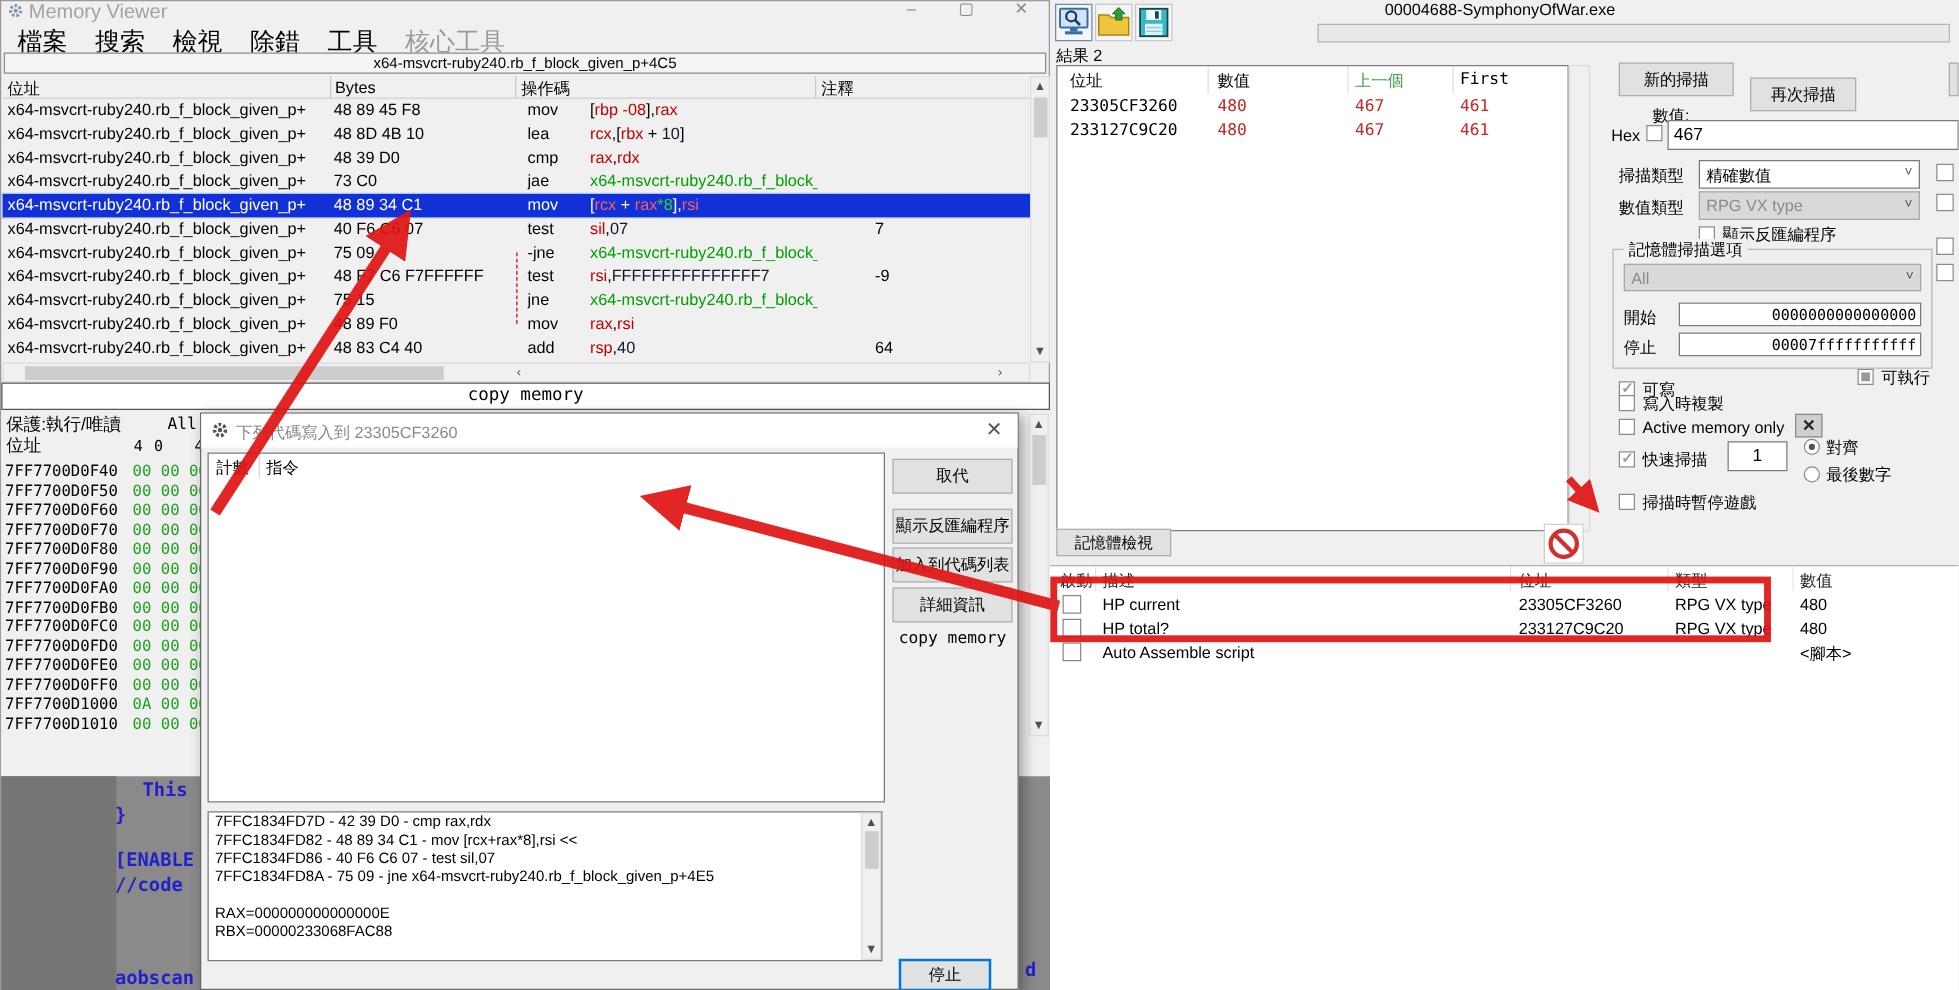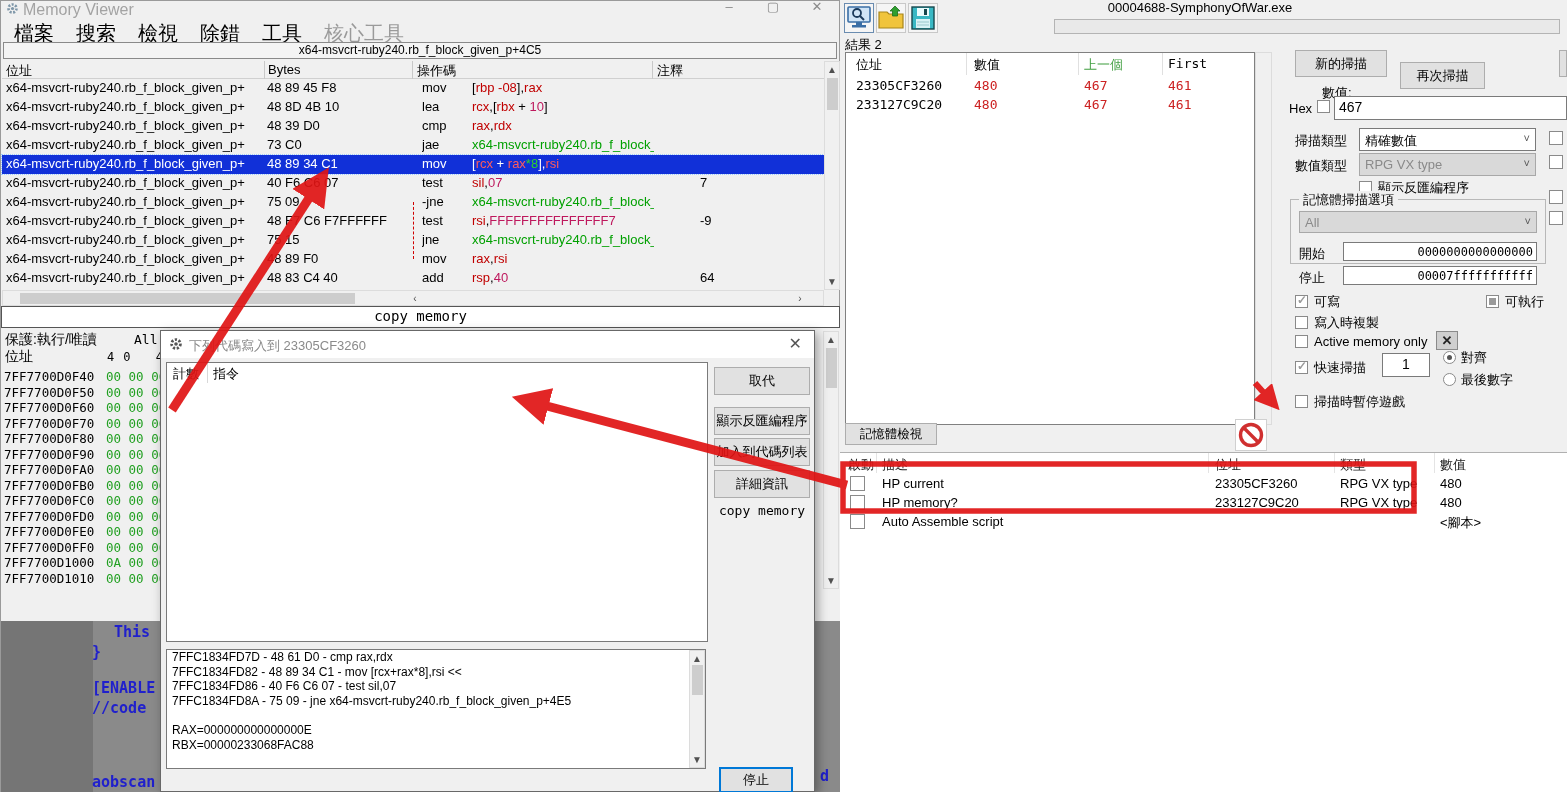--- a/index.html
+++ b/index.html
@@ -22,21 +22,21 @@
 .dh-sep{position:absolute;top:0;height:18px;border-left:1px solid #c8c8c8}
 #disasm-rows{position:absolute;left:1px;top:78px;width:822px}
 .drow{position:relative;height:19px;width:100%}
 .drow span{position:absolute;top:1px;white-space:nowrap;overflow:hidden;font-size:13px}
 .daddr{left:4px;width:258px}
 .dbytes{left:265px;width:148px}
 .dmn{left:420px;width:46px}
 .dops{left:470px;width:182px}
 .dops span{position:static}
 .dcmt{left:698px;width:90px}
-.seg-r{color:#c00000}.seg-n{color:#be185d}.seg-s{color:#00a000}.seg-p{color:#000}
+.seg-r{color:#c00000}.seg-n{color:#0f172a}.seg-s{color:#00a000}.seg-p{color:#000}
 .drow.sel{background:#1130d8;outline:1px dotted #9ecbff}
 .drow.sel .daddr,.drow.sel .dbytes,.drow.sel .dmn,.drow.sel .seg-p{color:#fff}
 .drow.sel .seg-r{color:#ff5c5c}.drow.sel .seg-s{color:#2cd42c}
 .dmn.jh::before{content:"▸";position:absolute;left:-9px;top:0;color:#d00000;font-size:12px}
 .jumpdash{position:absolute;left:412px;top:201px;height:57px;border-left:1px dashed #d00000}
 
 .sb{background:#f0f0f0;border:1px solid #dcdcdc;position:absolute}
 .sb .arrow{position:absolute;color:#505050;font-size:10px;width:100%;text-align:center}
 .thumb{position:absolute;background:#cdcdcd}
 .dis-vscroll{left:823px;top:60px;width:16px;height:229px}
@@ -104,21 +104,21 @@
 .combo::after{content:"˅";position:absolute;right:5px;top:3px;color:#555;font-size:11px}
 .combo.disabled{background:#d9d9d9;color:#8a8a8a;border-color:#a8a8a8}
 .cb{width:13px;height:13px;border:1px solid #8a8a8a;background:#fff;display:inline-block;position:relative;
   vertical-align:-2px;margin-right:6px}
 .cb.checked::after{content:"✓";position:absolute;left:1px;top:-3px;font-size:12px;color:#9a9a9a;font-weight:bold}
 .cb.ind::after{content:"";position:absolute;left:2px;top:2px;right:2px;bottom:2px;background:#9a9a9a}
 .radio{width:13px;height:13px;border:1px solid #8a8a8a;border-radius:50%;background:#fff;display:inline-block;
   position:relative;vertical-align:-2px;margin-right:5px}
 .radio.on::after{content:"";position:absolute;left:3px;top:3px;width:5px;height:5px;border-radius:50%;background:#555}
 .cbrow{position:absolute;font-size:13px;white-space:nowrap}
-.groupbox{position:absolute;left:450px;top:199px;width:256px;height:65px;border:1px solid #b8b8b8}
+.groupbox{position:absolute;left:450px;top:199px;width:256px;height:96px;border:1px solid #b8b8b8}
 .gb-legend{position:absolute;left:8px;top:-9px;background:#f0f0f0;padding:0 4px;font-size:13px}
 .xbtn{position:absolute;left:596px;top:331px;width:22px;height:19px;background:#cfcfcf;border:1px solid #8a8a8a;
   text-align:center;font-weight:bold;font-size:13px;line-height:17px;color:#222}
 .edge-cb{position:absolute;left:709px;width:14px;height:14px;border:1px solid #8a8a8a;background:#fff}
 .cut-btn{position:absolute;left:719px;top:50px;width:8px;height:27px;background:#e1e1e1;border:1px solid #adadad}
 .noentry{position:absolute;left:395px;top:419px;width:32px;height:32px;background:#fff;border:1px solid #d0d0d0}
 
 .cheat-area{position:absolute;left:0;top:452px;width:727px;height:340px;background:#fff;border-top:1px solid #b0b0b0}
 .ch{position:absolute;top:3px;font-size:13px;color:#222}
 .ch-sep{position:absolute;top:0;height:20px;border-left:1px solid #e4e4e4}
@@ -349,21 +349,21 @@
   <div class="btn dlg-btn" style="top:76px">顯示反匯編程序</div>
   <div class="btn dlg-btn" style="top:107px">加入到代碼列表</div>
   <div class="btn dlg-btn" style="top:139px">詳細資訊</div>
   <div class="dlg-copymem">copy memory</div>
   <div class="dlg-preview" id="dlg-preview">
     <div class="sb prev-vscroll">
       <span class="arrow" style="top:2px">▲</span>
         <span class="arrow" style="bottom:2px">▼</span>
       <div class="thumb" style="left:2px;top:14px;width:11px;height:30px"></div>
     </div>
-      <div class="pline">7FFC1834FD7D - 48 61 D0  - cmp rax,rdx</div>
+      <div class="pline">7FFC1834FD7D - 42 39 D0  - cmp rax,rdx</div>
       <div class="pline">7FFC1834FD82 - 48 89 34 C1  - mov [rcx+rax*8],rsi &lt;&lt;</div>
       <div class="pline">7FFC1834FD86 - 40 F6 C6 07 - test sil,07</div>
       <div class="pline">7FFC1834FD8A - 75 09 - jne x64-msvcrt-ruby240.rb_f_block_given_p+4E5</div>
       <div class="pline">&nbsp;</div>
       <div class="pline">RAX=000000000000000E</div>
       <div class="pline">RBX=00000233068FAC88</div>
     </div>
   <div class="dlg-stop">停止</div>
 </div>
 
@@ -441,21 +441,21 @@
 
   <div class="groupbox">
     <span class="gb-legend">記憶體掃描選項</span>
     <div class="combo disabled" style="left:8px;top:11px;width:238px;height:22px">All</div>
     <span class="lbl" style="left:8px;top:45px">開始</span>
     <div class="input" style="left:52px;top:42px;width:194px;height:19px;font-family:'DejaVu Sans Mono',monospace;font-size:12px;text-align:right;padding:2px 3px">0000000000000000</div>
     <span class="lbl" style="left:8px;top:69px">停止</span>
     <div class="input" style="left:52px;top:66px;width:194px;height:19px;font-family:'DejaVu Sans Mono',monospace;font-size:12px;text-align:right;padding:2px 3px">00007fffffffffff</div>
   </div>
 
-  <div class="cbrow" style="left:455px;top:293px"><span class="cb checked"></span><span>可寫</span></div>
+  <div class="cbrow" style="left:455px;top:303px"><span class="cb checked"></span><span>可寫</span></div>
   <div class="cbrow" style="left:646px;top:293px"><span class="cb ind"></span><span>可執行</span></div>
   <div class="cbrow" style="left:455px;top:314px"><span class="cb"></span><span>寫入時複製</span></div>
   <div class="cbrow" style="left:455px;top:334px"><span class="cb"></span><span>Active memory only</span></div>
   <div class="xbtn">✕</div>
   <div class="cbrow" style="left:455px;top:359px"><span class="cb checked"></span><span>快速掃描</span></div>
   <div class="input" style="left:542px;top:353px;width:48px;height:24px;text-align:center">1</div>
   <div class="cbrow" style="left:603px;top:349px"><span class="radio on"></span><span>對齊</span></div>
   <div class="cbrow" style="left:603px;top:371px"><span class="radio"></span><span>最後數字</span></div>
   <div class="cbrow" style="left:455px;top:393px"><span class="cb"></span><span>掃描時暫停遊戲</span></div>
 
@@ -485,21 +485,21 @@
     <div id="cheat-rows">
         <div class="crow">
           <span class="cb"></span>
           <span class="cdesc">HP current</span>
           <span class="caddr">23305CF3260</span>
           <span class="ctype">RPG VX type</span>
           <span class="cval">480</span>
         </div>
         <div class="crow">
           <span class="cb"></span>
-          <span class="cdesc">HP memory?</span>
+          <span class="cdesc">HP total?</span>
           <span class="caddr">233127C9C20</span>
           <span class="ctype">RPG VX type</span>
           <span class="cval">480</span>
         </div>
         <div class="crow">
           <span class="cb"></span>
           <span class="cdesc">Auto Assemble script</span>
           <span class="caddr"></span>
           <span class="ctype"></span>
           <span class="cval">&lt;腳本&gt;</span>

